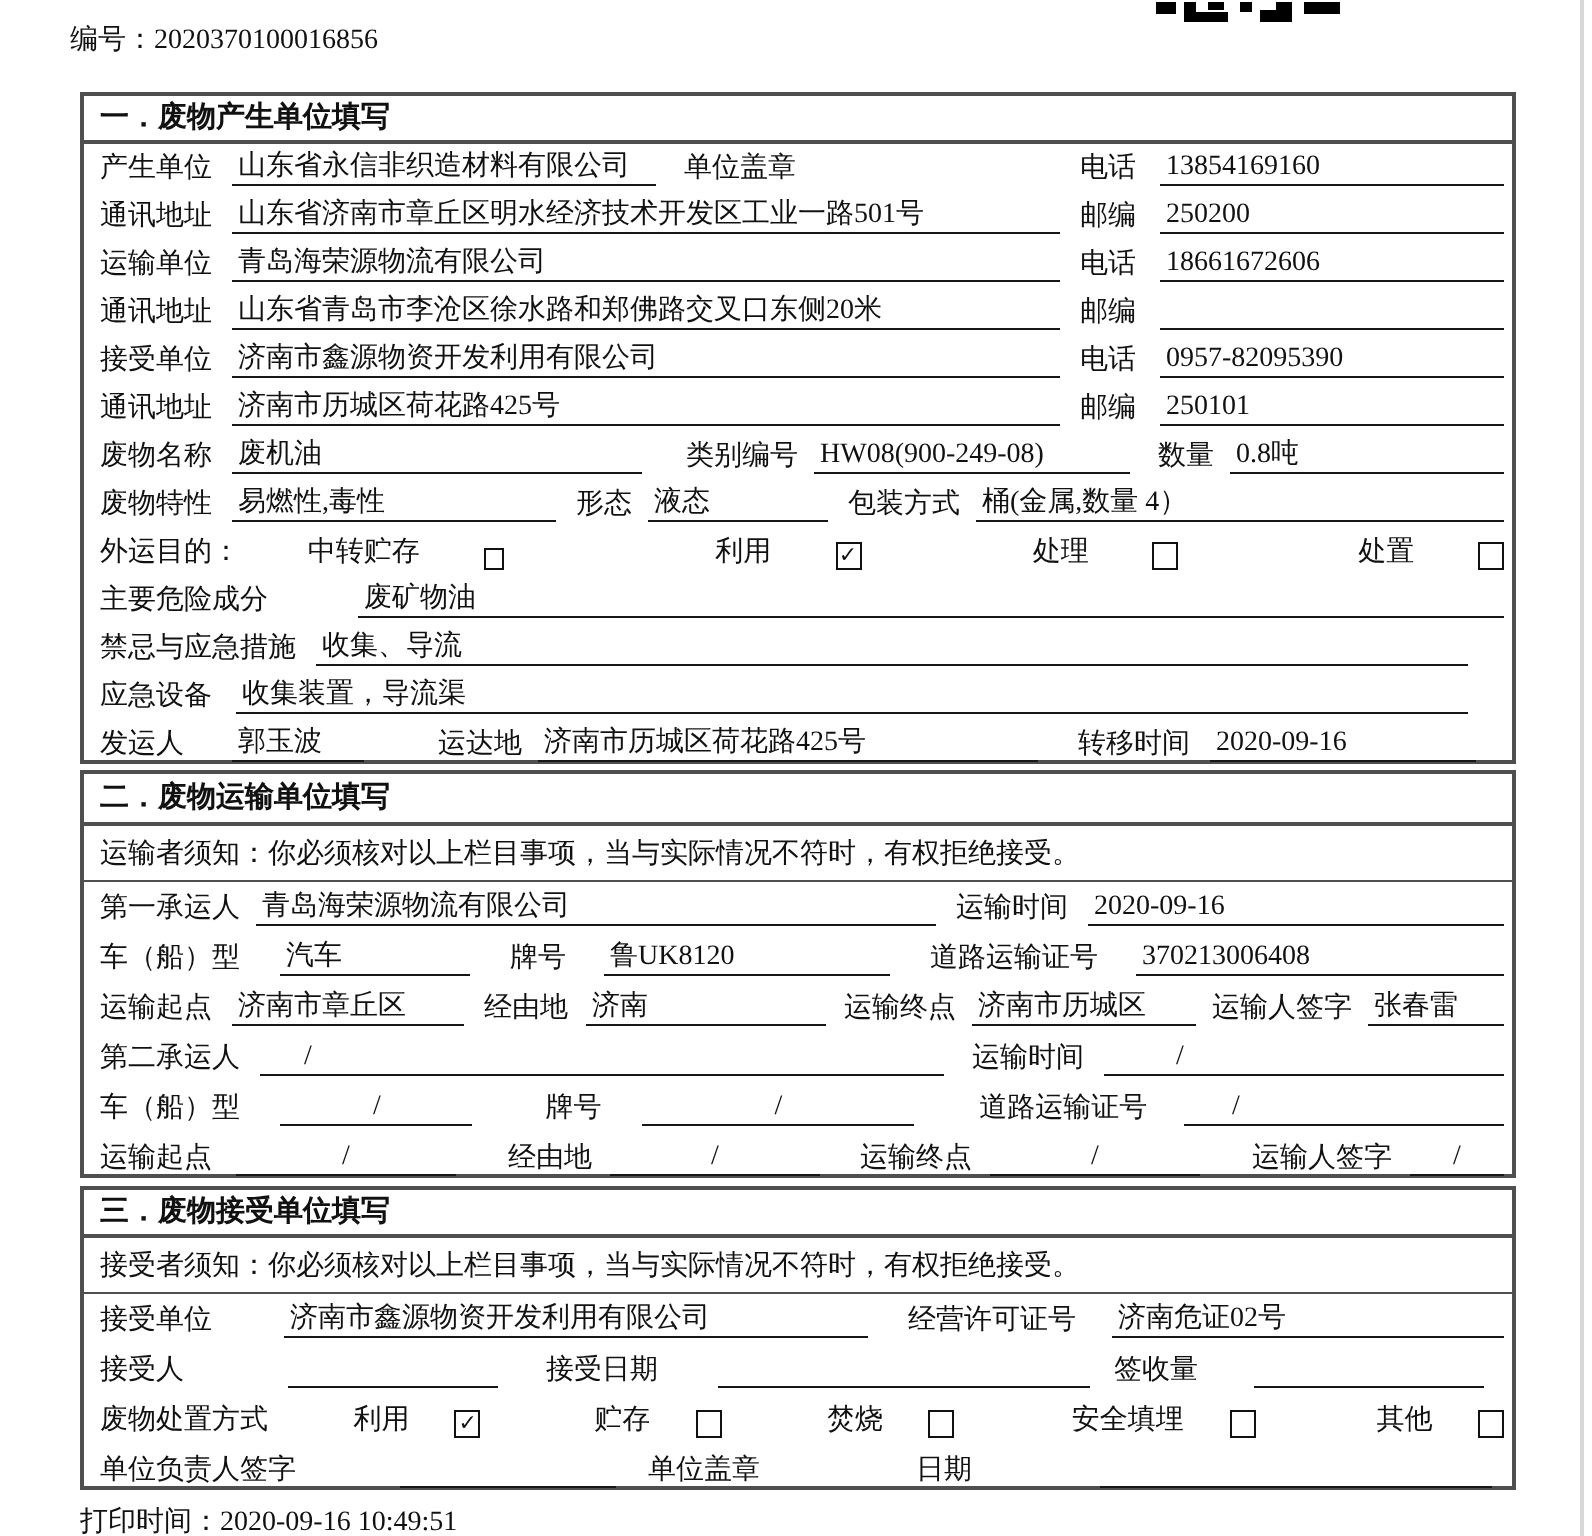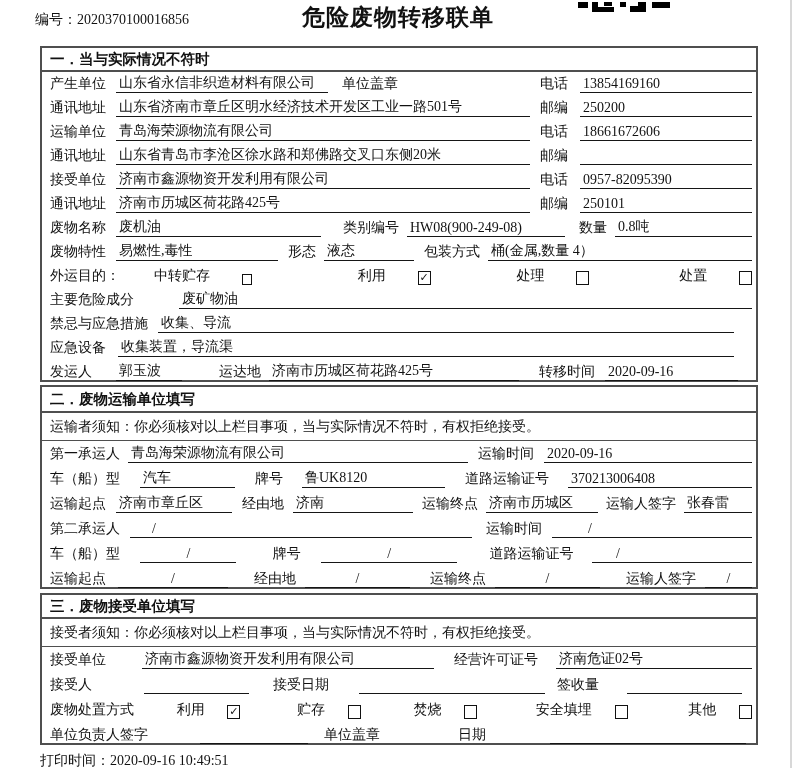--- a/index.html
+++ b/index.html
@@ -37,41 +37,40 @@
 </style>
 </head>
 <body>
 
 <div class="page">
 
   <div class="serial">
     <span>编号：</span><span>2020370100016856</span>
   </div>
 
-  <div class="doc-title">危险废物转移联单</div>
 
   <div class="qr">
     <svg width="92" height="10" viewBox="0 0 92 10" fill="#000">
       <rect x="0" y="0" width="10" height="6"></rect>
         <rect x="14" y="0" width="6" height="10"></rect>
       <rect x="20" y="5" width="16" height="5"></rect>
         <rect x="26" y="0" width="8" height="4"></rect>
       <rect x="42" y="0" width="6" height="5"></rect>
         <rect x="52" y="4" width="14" height="6"></rect>
       <rect x="60" y="0" width="8" height="10"></rect>
         <rect x="74" y="0" width="18" height="6"></rect>
     </svg>
   </div>
 
   <div class="edge-line"></div>
 
   <div class="content">
 
     <div class="box b1">
-      <div class="hd">一．当与实际情况不符时</div>
+      <div class="hd">一．废物产生单位填写</div>
 
       <div class="r">
         <span class="l" style="margin-right:10px">产生单位</span>
         <span class="u" style="width:212px">山东省永信非织造材料有限公司</span>
         <span class="l" style="margin-left:14px">单位盖章</span>
         <span class="rg">
             <span class="l">电话</span>
             <span class="u f">13854169160</span>
           </span>
       </div>

